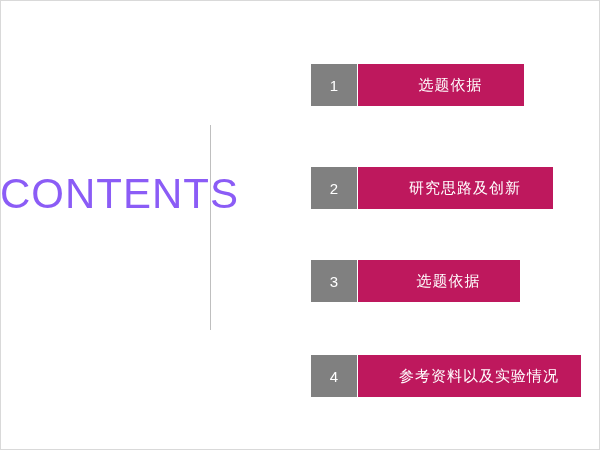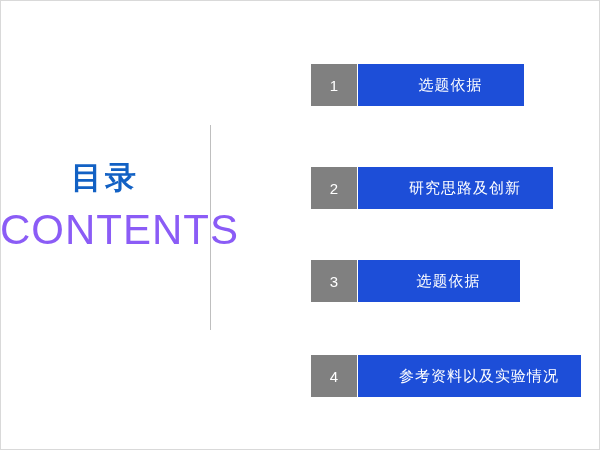--- a/index.html
+++ b/index.html
@@ -95,21 +95,21 @@
     width: 0;
     height: 0;
     flex: none;
     align-self: center;
     border-top: 7px solid transparent;
     border-bottom: 7px solid transparent;
     border-left: 9px solid #ffffff;
     margin-left: 1px;
   }
   .bar {
-    background: #1d4ed8;
+    background: #be185d;
     flex: 1 1 auto;
     display: flex;
     align-items: center;
     justify-content: center;
     color: #ffffff;
     font-size: 15px;
     letter-spacing: 1px;
     font-family: "DejaVu Sans", "Liberation Sans", sans-serif;
     margin-left: -9px;
     padding-left: 19px;
@@ -125,21 +125,20 @@
   .item-2 { top: 260px; width: 209px; }
   .item-3 { top: 355px; width: 270px; }
 </style>
 </head>
 <body>
 
 <div class="slide">
   <div class="slide-border"></div>
 
   <div class="left-block">
-    <div class="title-cn">目录</div>
     <div class="title-en">CONTENTS</div>
   </div>
 
   <div class="divider"></div>
 
   <div class="items">
 
     <div class="item item-0">
       <div class="num-box">1</div>
       <div class="arrow"></div>

